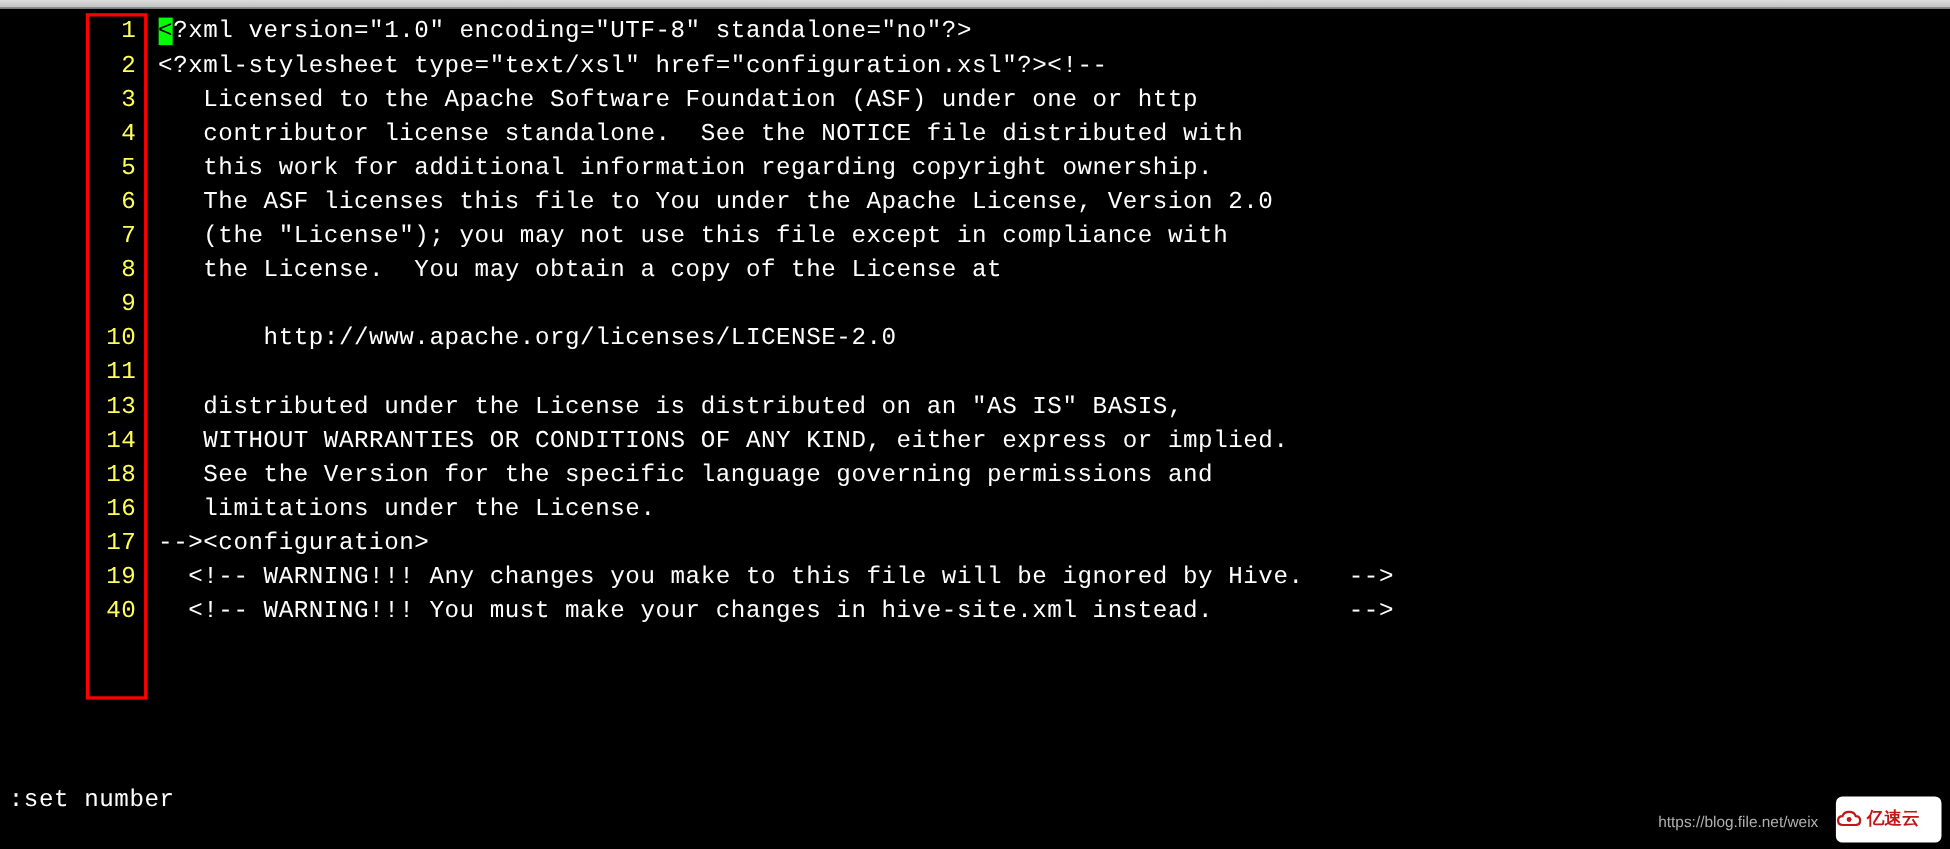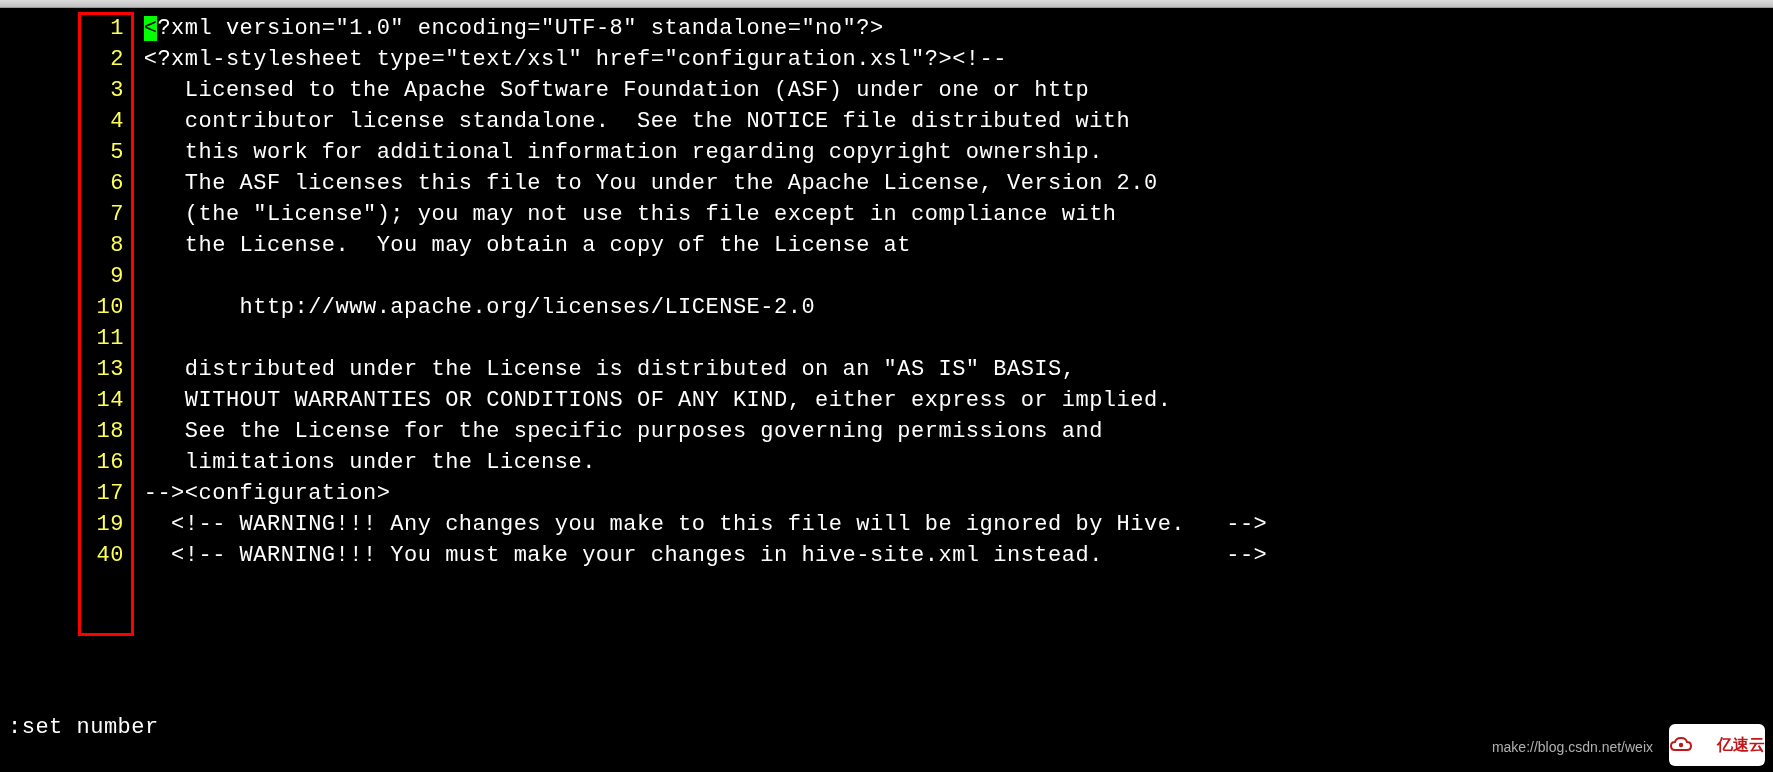--- a/index.html
+++ b/index.html
@@ -73,21 +73,21 @@
   .logo {
     position: absolute;
     right: 8px;
     bottom: 6px;
     width: 96px;
     height: 42px;
     background: #ffffff;
     border-radius: 6px;
     display: flex;
     align-items: center;
-    justify-content: space-between;
+    justify-content: flex-start;
     font-family: "Microsoft YaHei", Arial, sans-serif;
     font-size: 16px;
     font-weight: bold;
     color: #c01818;
     letter-spacing: 0;
   }
   .logo .cloud-icon {
     width: 24px;
     height: 18px;
     margin-right: 4px;
@@ -105,32 +105,32 @@
     <div class="line"><span class="gutter">4</span><span> </span><span class="code">   contributor license standalone.  See the NOTICE file distributed with</span></div>
     <div class="line"><span class="gutter">5</span><span> </span><span class="code">   this work for additional information regarding copyright ownership.</span></div>
     <div class="line"><span class="gutter">6</span><span> </span><span class="code">   The ASF licenses this file to You under the Apache License, Version 2.0</span></div>
     <div class="line"><span class="gutter">7</span><span> </span><span class="code">   (the "License"); you may not use this file except in compliance with</span></div>
     <div class="line"><span class="gutter">8</span><span> </span><span class="code">   the License.  You may obtain a copy of the License at</span></div>
     <div class="line"><span class="gutter">9</span><span> </span><span class="code"></span></div>
     <div class="line"><span class="gutter">10</span><span> </span><span class="code">       http://www.apache.org/licenses/LICENSE-2.0</span></div>
     <div class="line"><span class="gutter">11</span><span> </span><span class="code"></span></div>
     <div class="line"><span class="gutter">13</span><span> </span><span class="code">   distributed under the License is distributed on an "AS IS" BASIS,</span></div>
     <div class="line"><span class="gutter">14</span><span> </span><span class="code">   WITHOUT WARRANTIES OR CONDITIONS OF ANY KIND, either express or implied.</span></div>
-    <div class="line"><span class="gutter">18</span><span> </span><span class="code">   See the License for the specific purposes governing permissions and</span></div>
+    <div class="line"><span class="gutter">18</span><span> </span><span class="code">   See the Version for the specific language governing permissions and</span></div>
     <div class="line"><span class="gutter">16</span><span> </span><span class="code">   limitations under the License.</span></div>
     <div class="line"><span class="gutter">17</span><span> </span><span class="code">--&gt;&lt;configuration&gt;</span></div>
     <div class="line"><span class="gutter">19</span><span> </span><span class="code">  &lt;!-- WARNING!!! Any changes you make to this file will be ignored by Hive.   --&gt;</span></div>
     <div class="line"><span class="gutter">40</span><span> </span><span class="code">  &lt;!-- WARNING!!! You must make your changes in hive-site.xml instead.         --&gt;</span></div>
   </div>
 
 <div class="highlight-box" id="hl" style="top: 12px; left: 78px; width: 56px; height: 624px;"></div>
 
 <div class="command-line">:set number</div>
 
-<div class="watermark">make://blog.csdn.net/weix</div>
+<div class="watermark">https://blog.file.net/weix</div>
 
 <div class="logo">
   <svg class="cloud-icon" viewBox="0 0 24 18">
     <path d="M6 14 Q2 14 2 10 Q2 6 6 6 Q7 2 12 2 Q17 2 18 6 Q22 6 22 10 Q22 14 18 14 Z" fill="none" stroke="#c01818" stroke-width="2"></path>
     <circle cx="12" cy="9" r="2.2" fill="#c01818"></circle>
   </svg>
   <span>亿速云</span>
 </div>
 
 </body></html>

